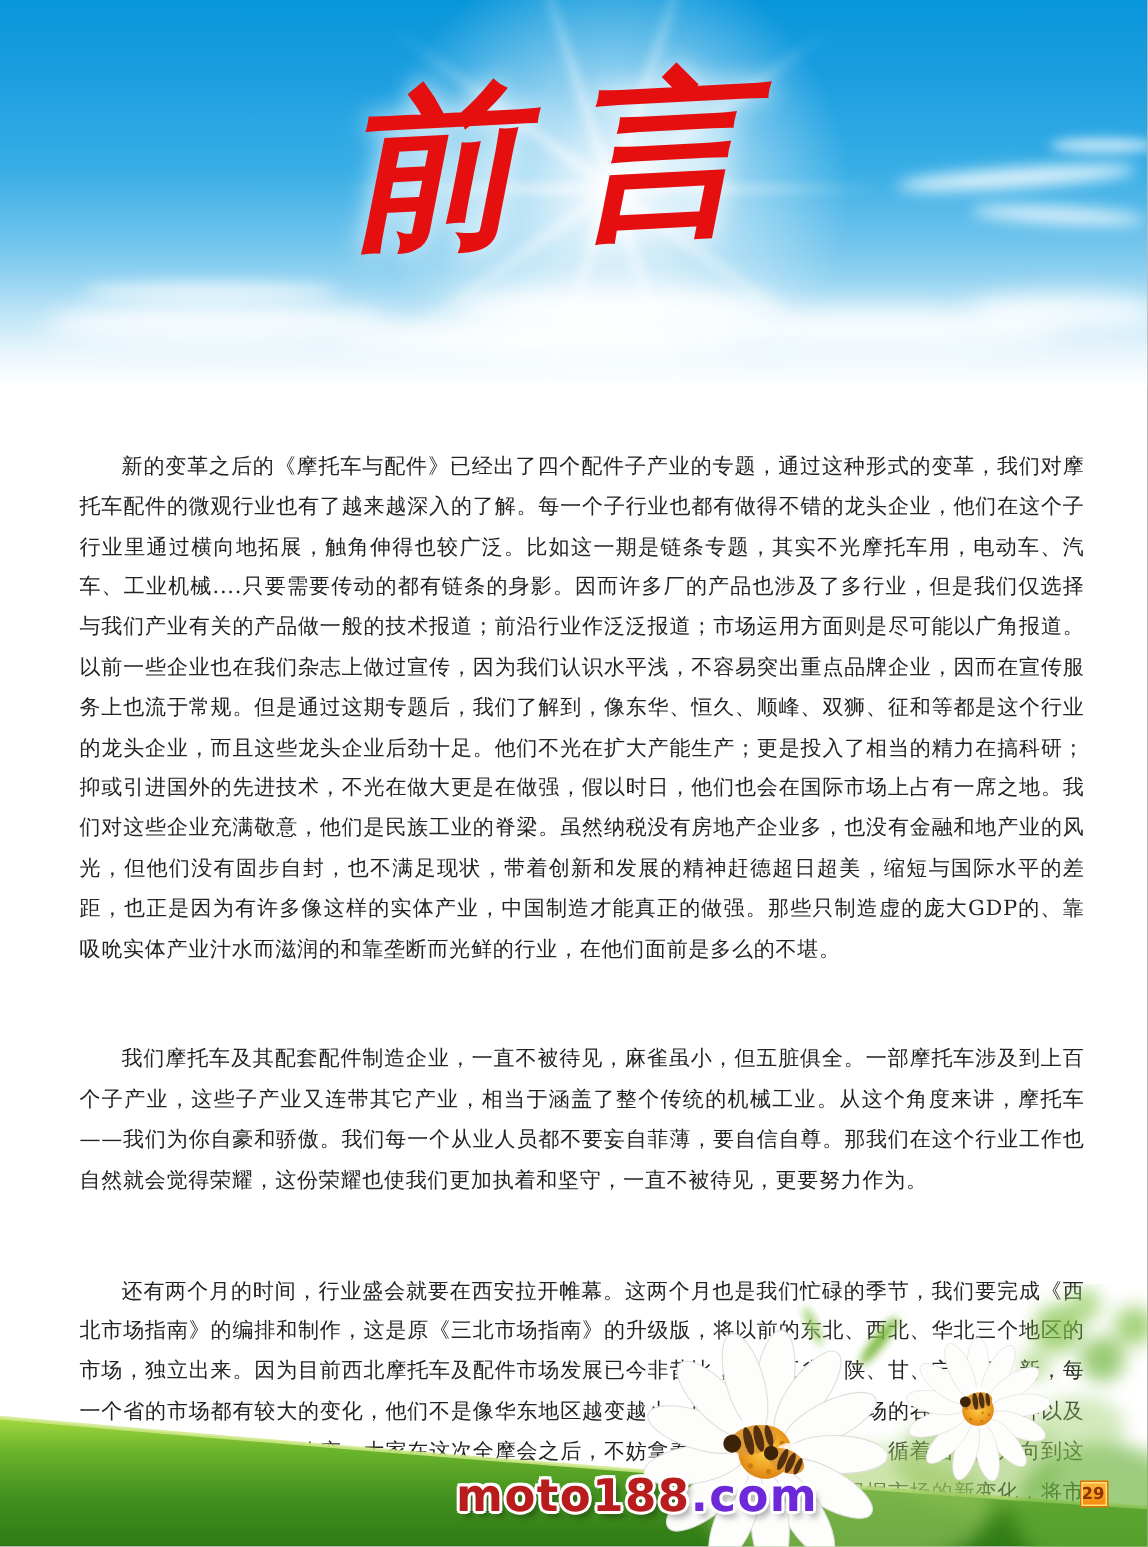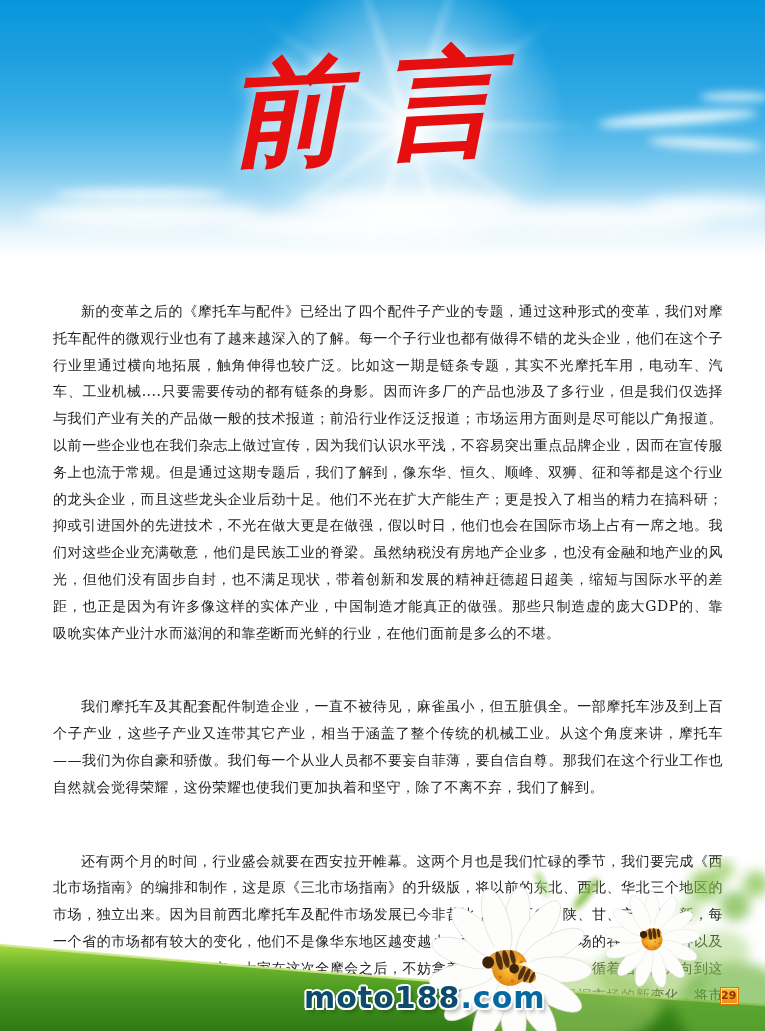--- a/index.html
+++ b/index.html
@@ -57,27 +57,27 @@
   .grass-svg { position:absolute; left:0; top:941px; width:765px; height:90px; z-index:3; }
   .flowers-svg { position:absolute; right:0; bottom:0; width:375px; height:175px; z-index:4; }
 
   .watermark {
     position:absolute; left:304px; top:980px; z-index:6;
     font-size:30px; font-weight:bold; letter-spacing:1px;
     font-family:"DejaVu Sans","Liberation Sans",sans-serif;
     white-space:nowrap;
   }
   .watermark .brand {
-    color:#0c4a6e;
+    color:#b91c1c;
     text-shadow:-2px 0 0 #fff, 2px 0 0 #fff, 0 -2px 0 #fff, 0 2px 0 #fff,
       -1.5px -1.5px 0 #fff, 1.5px -1.5px 0 #fff, -1.5px 1.5px 0 #fff,
       1.5px 1.5px 0 #fff, 3px 4px 4px rgba(0,0,0,0.35);
   }
   .watermark .suffix {
-    color:#0369a1;
+    color:#6d28d9;
     text-shadow:-2px 0 0 #fff, 2px 0 0 #fff, 0 -2px 0 #fff, 0 2px 0 #fff,
       -1.5px -1.5px 0 #fff, 1.5px -1.5px 0 #fff, -1.5px 1.5px 0 #fff,
       1.5px 1.5px 0 #fff, 3px 4px 4px rgba(0,0,0,0.35);
   }
 
   .page-num {
     position:absolute; left:720px; top:987px; z-index:6;
     width:19px; height:18px;
     background:linear-gradient(180deg,#ffb93c 0%, #f28a10 100%);
     border:1px solid #d97506; outline:1px solid #ffe27a; outline-offset:-2px;
@@ -107,21 +107,21 @@
 
     <div class="cloud" style="left:598px;top:112px;width:160px;height:13px;filter:blur(5px);opacity:.85;transform:rotate(-4deg);"></div>
     <div class="cloud" style="left:648px;top:138px;width:115px;height:11px;filter:blur(5px);opacity:.8;transform:rotate(3deg);"></div>
     <div class="cloud" style="left:700px;top:92px;width:70px;height:10px;filter:blur(4px);opacity:.7;"></div>
   </div>
 
   <div class="page-title">前言</div>
 
   <div class="content">
     <p>新的变革之后的《摩托车与配件》已经出了四个配件子产业的专题，通过这种形式的变革，我们对摩托车配件的微观行业也有了越来越深入的了解。每一个子行业也都有做得不错的龙头企业，他们在这个子行业里通过横向地拓展，触角伸得也较广泛。比如这一期是链条专题，其实不光摩托车用，电动车、汽车、工业机械....只要需要传动的都有链条的身影。因而许多厂的产品也涉及了多行业，但是我们仅选择与我们产业有关的产品做一般的技术报道；前沿行业作泛泛报道；市场运用方面则是尽可能以广角报道。以前一些企业也在我们杂志上做过宣传，因为我们认识水平浅，不容易突出重点品牌企业，因而在宣传服务上也流于常规。但是通过这期专题后，我们了解到，像东华、恒久、顺峰、双狮、征和等都是这个行业的龙头企业，而且这些龙头企业后劲十足。他们不光在扩大产能生产；更是投入了相当的精力在搞科研；抑或引进国外的先进技术，不光在做大更是在做强，假以时日，他们也会在国际市场上占有一席之地。我们对这些企业充满敬意，他们是民族工业的脊梁。虽然纳税没有房地产企业多，也没有金融和地产业的风光，但他们没有固步自封，也不满足现状，带着创新和发展的精神赶德超日超美，缩短与国际水平的差距，也正是因为有许多像这样的实体产业，中国制造才能真正的做强。那些只制造虚的庞大GDP的、靠吸吮实体产业汁水而滋润的和靠垄断而光鲜的行业，在他们面前是多么的不堪。</p>
-    <p>我们摩托车及其配套配件制造企业，一直不被待见，麻雀虽小，但五脏俱全。一部摩托车涉及到上百个子产业，这些子产业又连带其它产业，相当于涵盖了整个传统的机械工业。从这个角度来讲，摩托车——我们为你自豪和骄傲。我们每一个从业人员都不要妄自菲薄，要自信自尊。那我们在这个行业工作也自然就会觉得荣耀，这份荣耀也使我们更加执着和坚守，除了不离不弃，我们了解到。</p>
+    <p>我们摩托车及其配套配件制造企业，一直不被待见，麻雀虽小，但五脏俱全。一部摩托车涉及到上百个子产业，这些子产业又连带其它产业，相当于涵盖了整个传统的机械工业。从这个角度来讲，摩托车——我们为你自豪和骄傲。我们每一个从业人员都不要妄自菲薄，要自信自尊。那我们在这个行业工作也自然就会觉得荣耀，这份荣耀也使我们更加执着和坚守，一直不被待见，更要努力作为。</p>
     <p>还有两个月的时间，行业盛会就要在西安拉开帷幕。这两个月也是我们忙碌的季节，我们要完成《西北市场指南》的编排和制作，这是原《三北市场指南》的升级版，将以前的东北、西北、华北三个地区的市场，独立出来。因为目前西北摩托车及配件市场发展已今非昔比，西北五省，陕、甘、宁、青、新，每一个省的市场都有较大的变化，他们不是像华东地区越变越小，而是越变越大。市场的吞吐量、品种以及市场的规模和形象都在改变。大家在这次全摩会之后，不妨拿着我们的《西北指南》循着指南的方向到这些市场走一走，就会有更深的感知，甚至能给你带来不少的商机。另外，我们还根据市场的新变化，将市场里的三轮车和电动车经销企业也收录在《西北指南》里，和我们杂志新的定位一样，将相关的行业一网打尽。需要开拓西北市场的企业，在这本《西北市场指南》上做宣传展示自己企业形象，一定会对得起你的投入。目前这本书也进入了编排倒计时，三月底就截稿印刷，需要宣传的企业请尽快与我们总部及分布在各地工作站的人员联系。</p>
     <p>除了《西北市场指南》在会上投放，还有《会刊》由大会组委会分发给所有参会人员和企业，我们的四月期全彩杂志以及第七期《摩托车与配件外贸报》。我们的展位在1142，欢迎在会上领取，指南需要名片交换，其余随到随取。</p>
 
   </div>
 
   <svg class="grass-svg" viewBox="0 0 765 90" preserveAspectRatio="none">
     <defs>
       <linearGradient id="gg" x1="0" y1="0" x2="0" y2="1">
         <stop offset="0" stop-color="#a6d93f"></stop>
         <stop offset="0.25" stop-color="#6cb52c"></stop>

